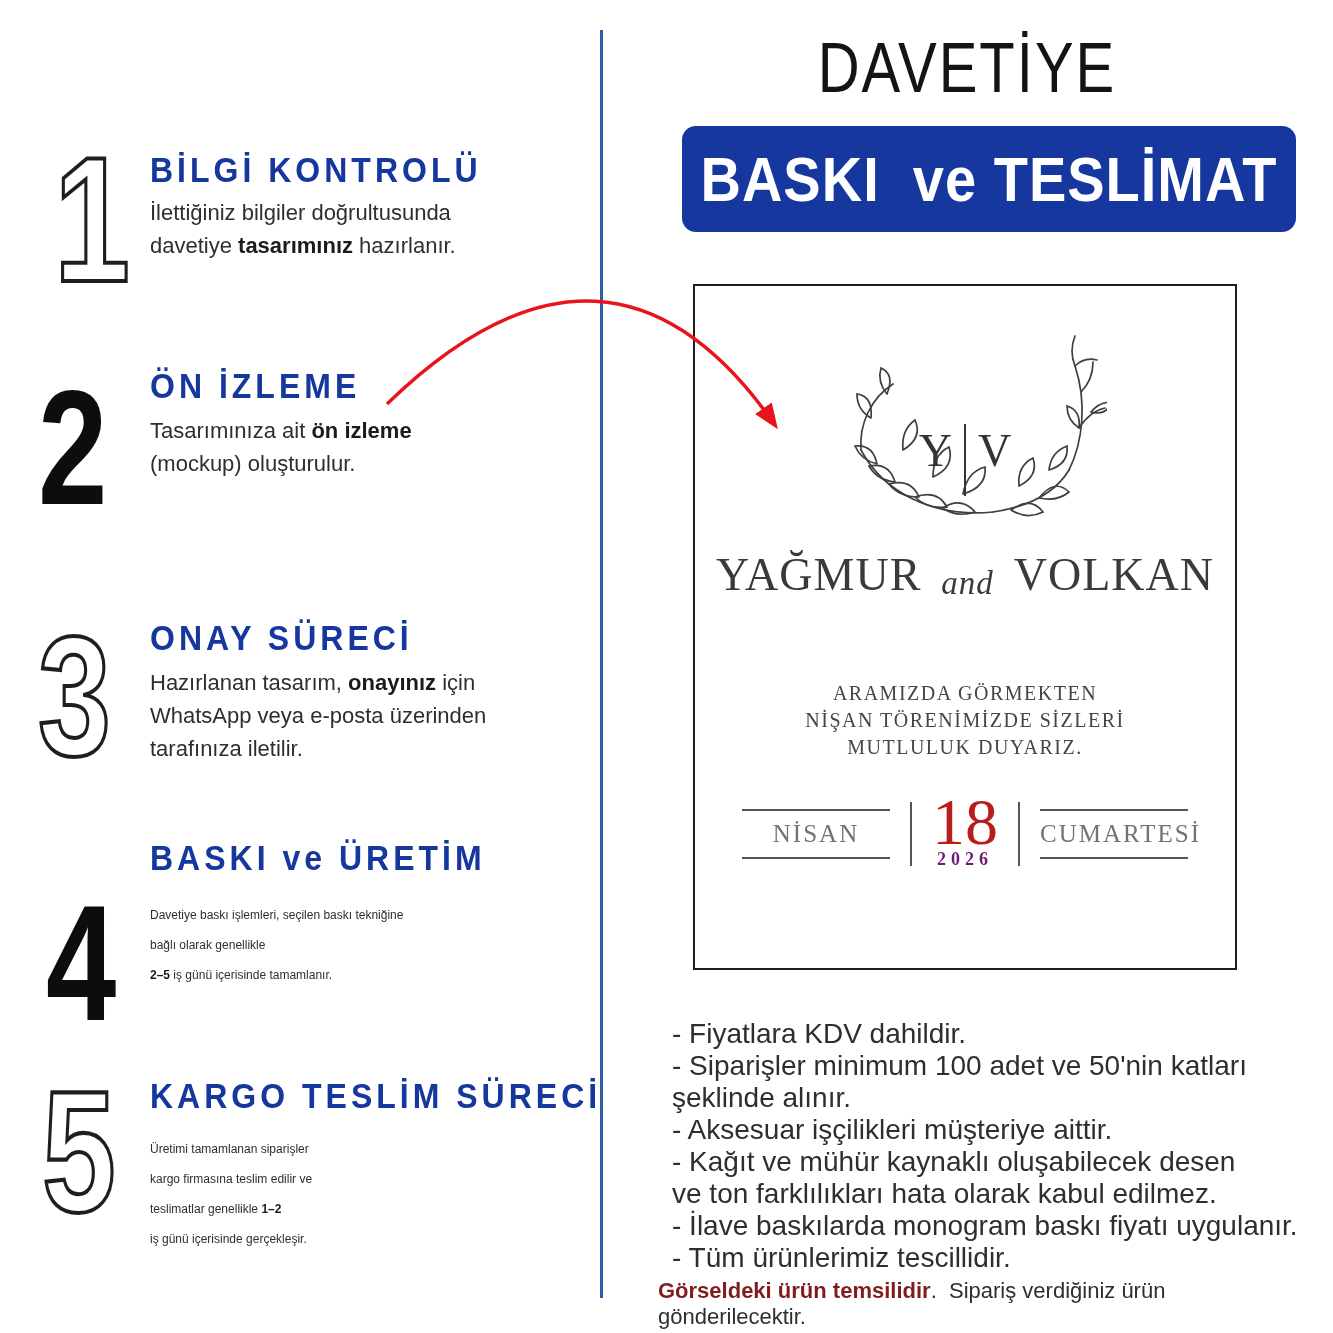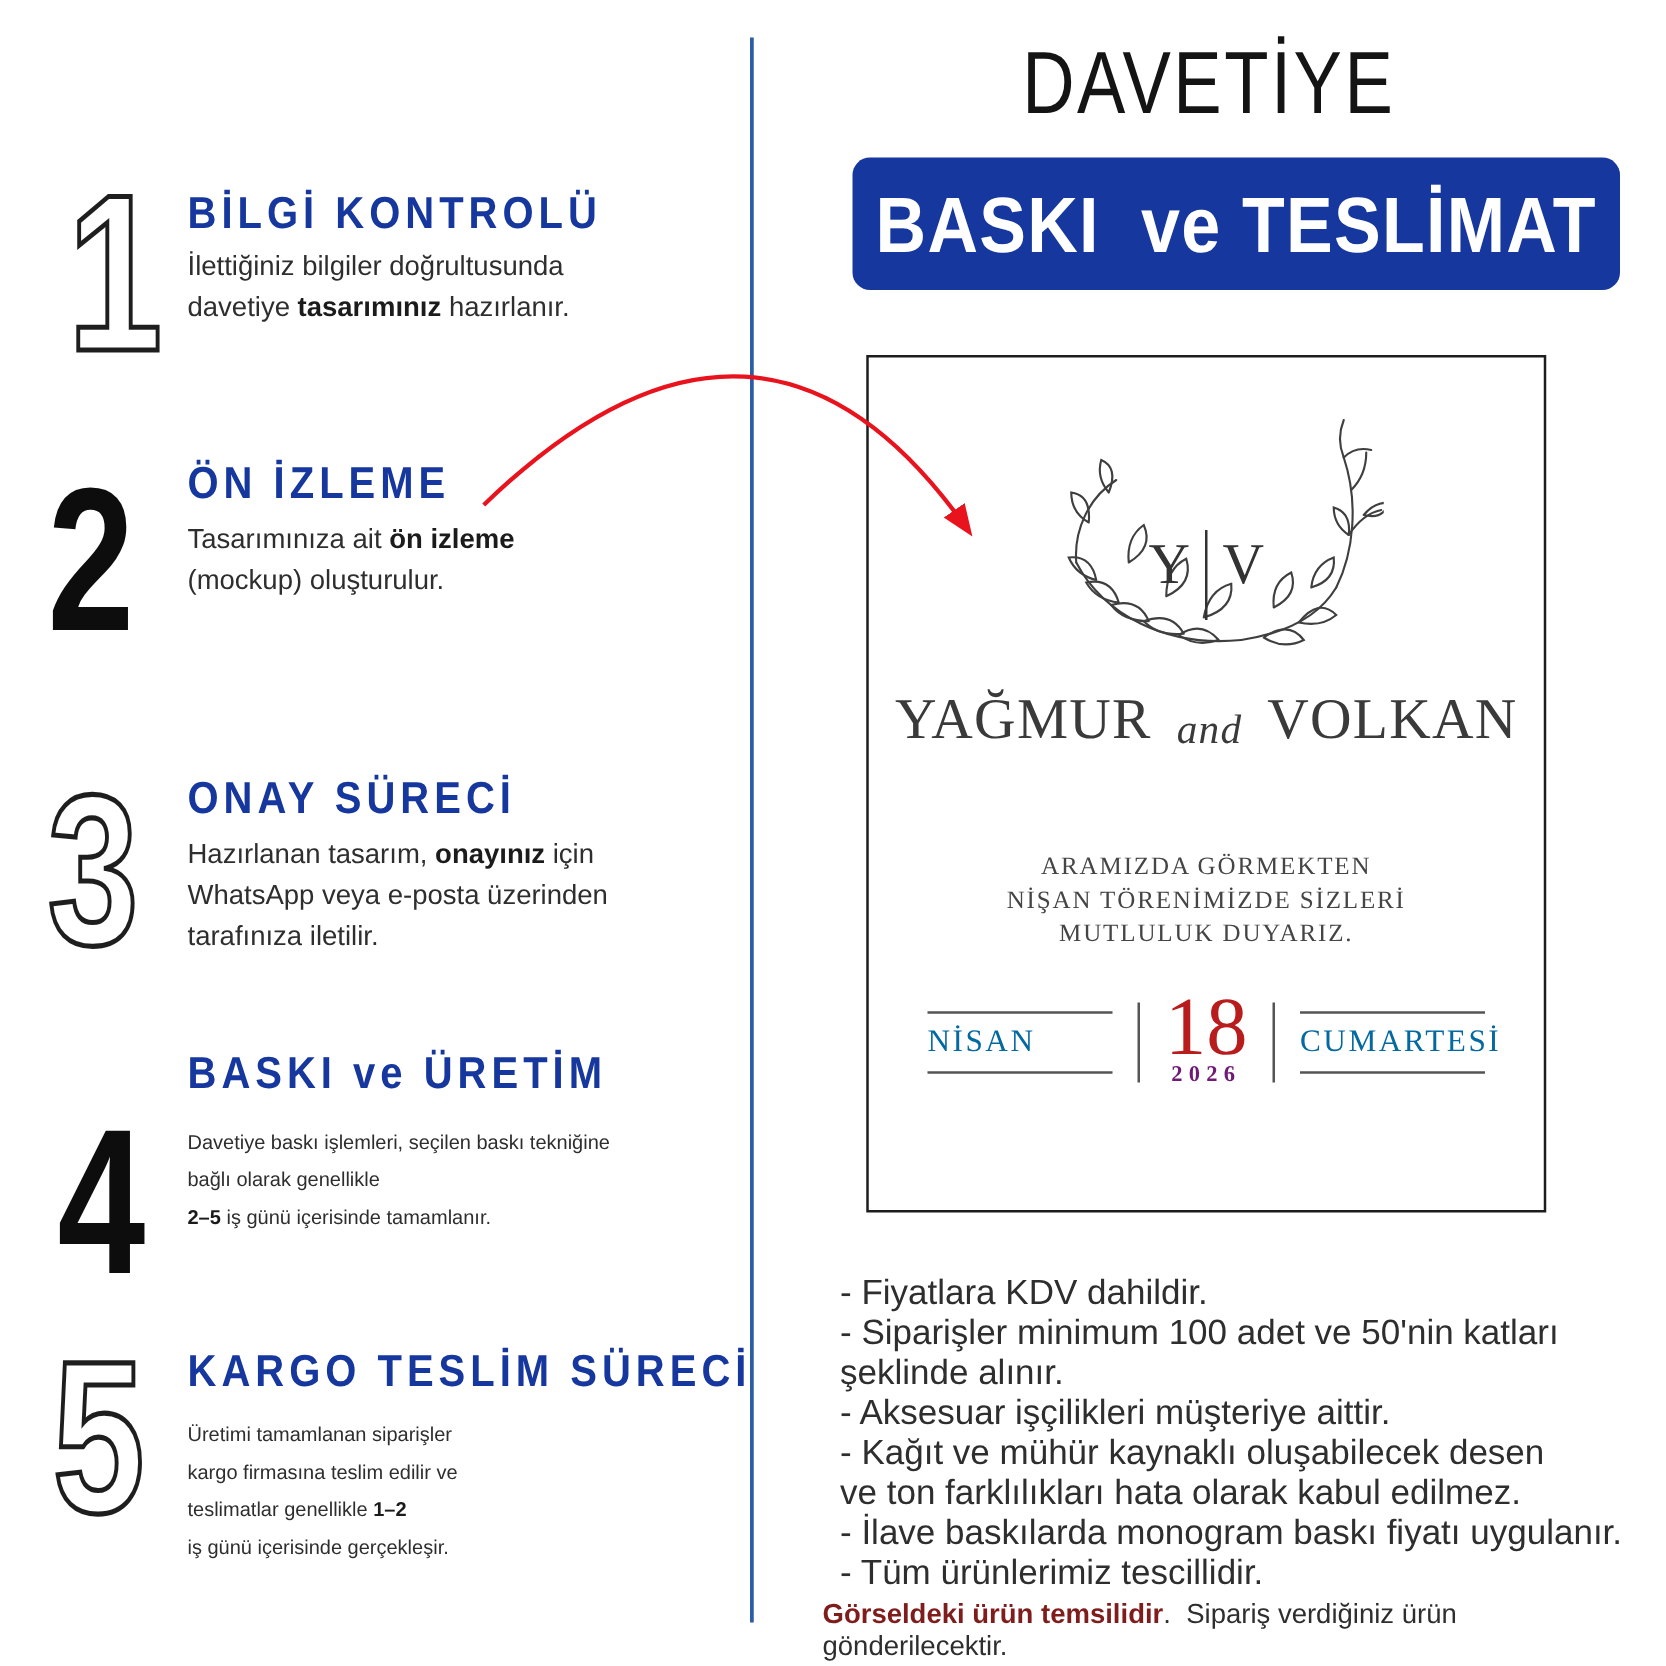--- a/index.html
+++ b/index.html
@@ -11,21 +11,21 @@
 
   
   .step-num{position:absolute;font-weight:700;font-size:175px;line-height:1;
             transform:scaleX(0.78) scaleY(1.02);transform-origin:top left;letter-spacing:-4px;}
   .num-solid{color:#0d0d0d;}
   .num-outline{color:#ffffff;-webkit-text-stroke:4px #1e1e1e;}
 
   .step-title{position:absolute;left:150px;font-weight:700;font-size:32px;letter-spacing:4px;
               color:#15379e;transform:scaleY(1.12);transform-origin:top left;white-space:nowrap;}
   .step-body{position:absolute;left:150px;font-size:22px;line-height:33px;color:#2e2e2e;white-space:pre-line;}
-  .step-body.small{font-size:16px;line-height:30px;}
+  .step-body.small{font-size:12px;line-height:30px;}
   .step-body .b{font-weight:700;color:#1b1b1b;}
 
   
   .page-title{position:absolute;left:660px;top:26px;width:614px;text-align:center;
               font-size:58px;font-weight:400;color:#141414;letter-spacing:2px;
               transform:scaleY(1.22);transform-origin:top center;}
   .banner{position:absolute;left:658px;top:126px;width:614px;height:106px;background:#15379e;
           border-radius:14px;display:flex;align-items:center;justify-content:center;margin-left:24px;}
   .banner-label{color:#ffffff;font-weight:700;font-size:56px;letter-spacing:1px;white-space:pre;
                 transform:scaleY(1.12);transform-origin:center;}
@@ -37,21 +37,21 @@
   .monogram{position:absolute;left:0;top:128px;width:100%;display:flex;align-items:center;
             justify-content:center;font-size:46px;color:#333;}
   .monogram .mbar{display:inline-block;width:2px;height:72px;background:#333;margin:0 12px;transform:translateY(10px);}
   .names{position:absolute;left:0;top:262px;width:100%;text-align:center;font-size:46px;
          letter-spacing:1px;color:#3a3a3a;white-space:nowrap;}
   .names .conj{font-style:italic;font-size:33px;margin:0 20px;position:relative;top:4px;color:#3a3a3a;}
   .message{position:absolute;left:0;top:394px;width:100%;text-align:center;font-size:20px;
            line-height:27px;letter-spacing:1.5px;color:#454545;}
   .date-row{position:absolute;left:0;top:512px;width:100%;display:flex;align-items:center;justify-content:center;}
   .date-side{width:148px;border-top:2px solid #555;border-bottom:2px solid #555;
-             padding:9px 0;font-size:25px;letter-spacing:2px;color:#0369a1;}
+             padding:9px 0;text-align:center;font-size:25px;letter-spacing:2px;color:#737373;}
   .date-vbar{width:2px;height:64px;background:#555;margin:0 20px;}
   .date-mid{text-align:center;}
   .date-day{font-size:66px;line-height:48px;color:#b91c1c;}
   .date-year{font-size:18px;font-weight:700;letter-spacing:5px;color:#701a75;margin-top:3px;}
 
   
   .notes{position:absolute;left:672px;top:1018px;width:640px;font-size:28px;color:#2e2e2e;}
   .note{line-height:32px;white-space:pre-line;}
   .footer{position:absolute;left:658px;top:1278px;width:660px;font-size:22px;color:#2e2e2e;white-space:pre-wrap;}
   .footer .b{font-weight:700;color:#7f1d1d;}

